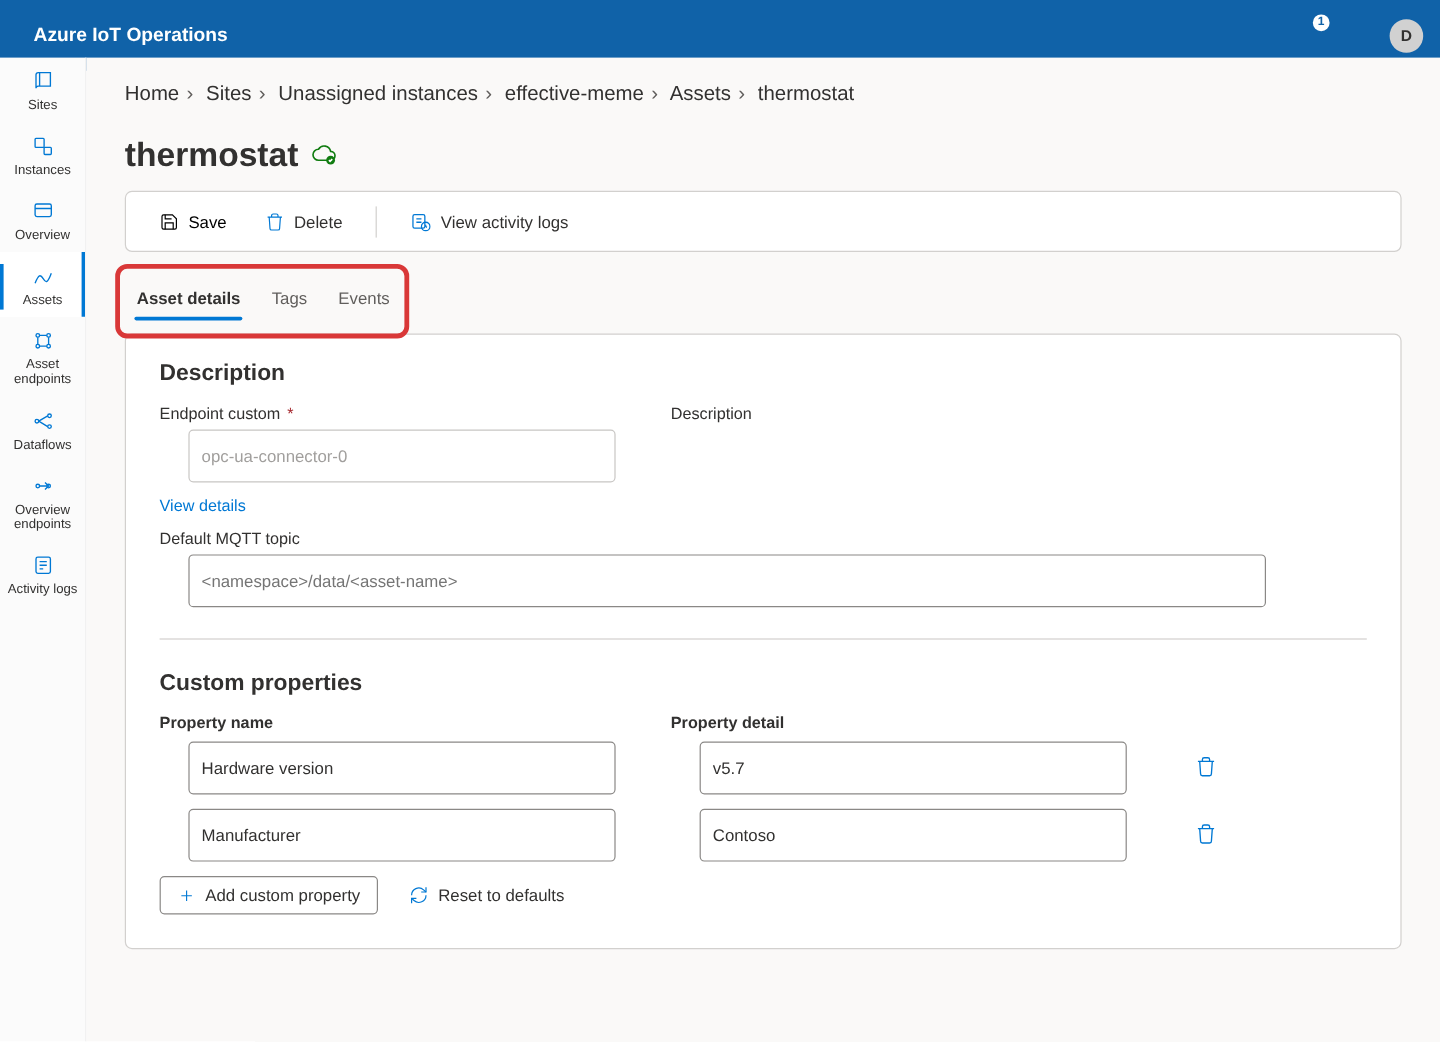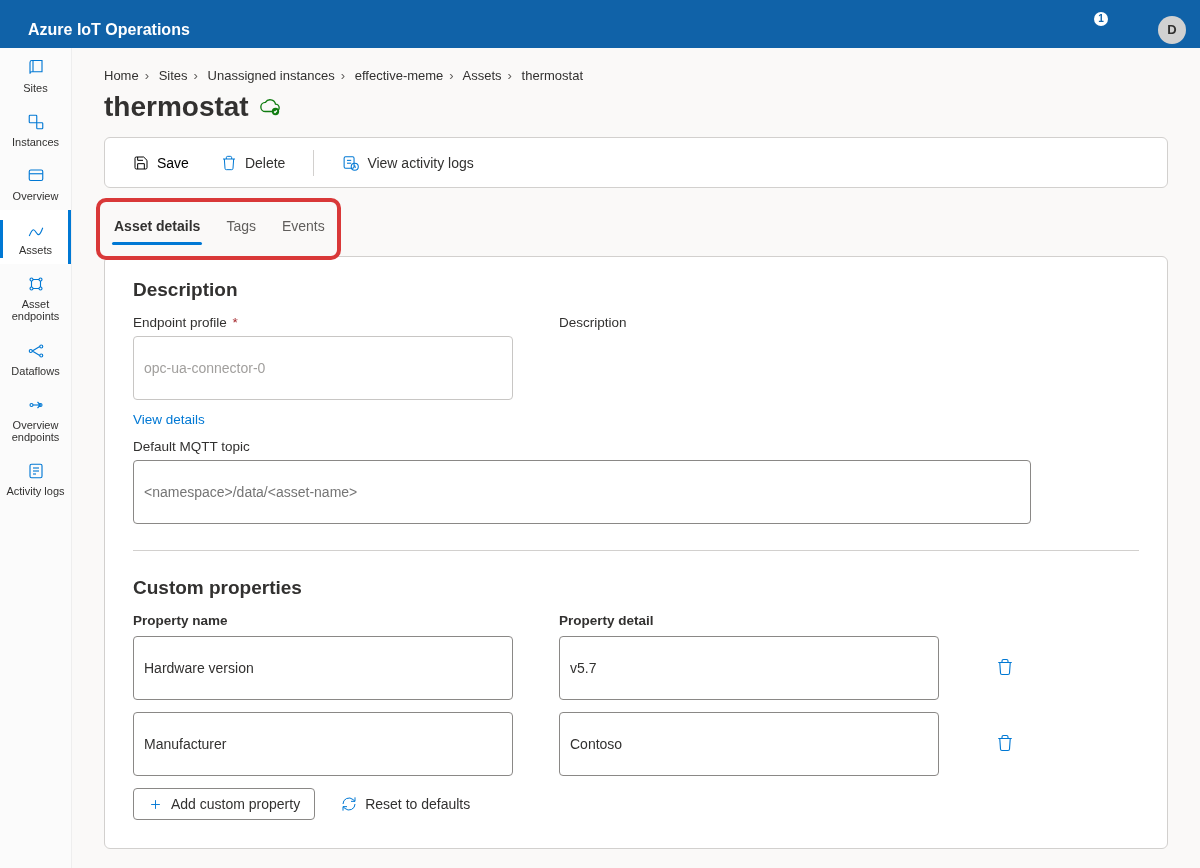--- a/index.html
+++ b/index.html
@@ -79,21 +79,21 @@
   .side-item .ico { width:22px; height:20px; display:flex;align-items:center;justify-content:center;}
   .side-item svg { stroke: var(--azure-blue); }
 
   
   .main {
     position:absolute; left:72px; right:0; top:48px; bottom:0;
     background: var(--bg-gray);
     padding: 20px 32px;
     overflow:auto;
   }
-  .breadcrumb { font-size:13px; color:var(--text); margin-bottom:8px;}
+  .breadcrumb { font-size:17px; color:var(--text); margin-bottom:25px;}
   .breadcrumb span.sep { margin:0 6px; color:var(--text-secondary);}
   .page-title-row { display:flex; align-items:center; gap:10px; margin-bottom:14px;}
   .page-title { font-size:28px; font-weight:700; }
 
   
   .action-bar {
     background:#fff; border:1px solid var(--border); border-radius:6px;
     padding:10px 16px; display:flex; align-items:center; gap:8px;
     margin-bottom:16px;
   }
@@ -137,22 +137,22 @@
   .form-grid {
     display:grid; grid-template-columns: 380px 380px; gap:12px 46px;
     align-items:start;
   }
   .form-row { display:flex; flex-direction:column; gap:6px;}
   .form-row.full { grid-column:1 / -1; }
   .label { font-size:13.5px; color:var(--text); }
   .req { color:#a4262c; margin-left:2px;}
   .input, .textarea {
     border:1px solid #8a8886; border-radius:4px;
-    padding:23px 10px; font-size:14px; color:var(--text);
-    font-family:inherit; background:#fff; outline:none;
+    padding:13px 10px; font-size:14px; color:var(--text);
+    font-family:inherit; background:#fff; outline:none;margin-left:24px;
   }
   .input[readonly]{ color:#a19f9d; border-color:#c8c6c4;}
   .textarea { min-height:58px; resize:none;}
   .mqtt { width:898px; }
   .link { color:var(--link); font-size:13.5px; margin-top:6px; }
   .divider { height:1px; background:var(--border); margin:26px 0;}
 
   
   .prop-headers { display:grid; grid-template-columns: 380px 380px 40px; gap:0 46px; margin-bottom:8px;}
   .prop-row { display:grid; grid-template-columns: 380px 380px 40px; gap:12px 46px; margin-bottom:12px; align-items:center;}
@@ -342,21 +342,21 @@
       <div class="tab">Tags</div>
       <div class="tab">Events</div>
     </div>
   </div>
 
   <div class="card">
     <div class="section-title">Description</div>
     <div class="form-grid">
       <div class="form-row">
         <div class="label">
-          <span>Endpoint profile</span>
+          <span>Endpoint custom</span>
           <span class="req">*</span>
         </div>
         <input class="input" readonly="" value="opc-ua-connector-0" style="">
         <span class="link">View details</span>
       </div>
       <div class="form-row">
         <div class="label">Description</div>
       </div>
       <div class="form-row full">
         <div class="label">Default MQTT topic</div>

